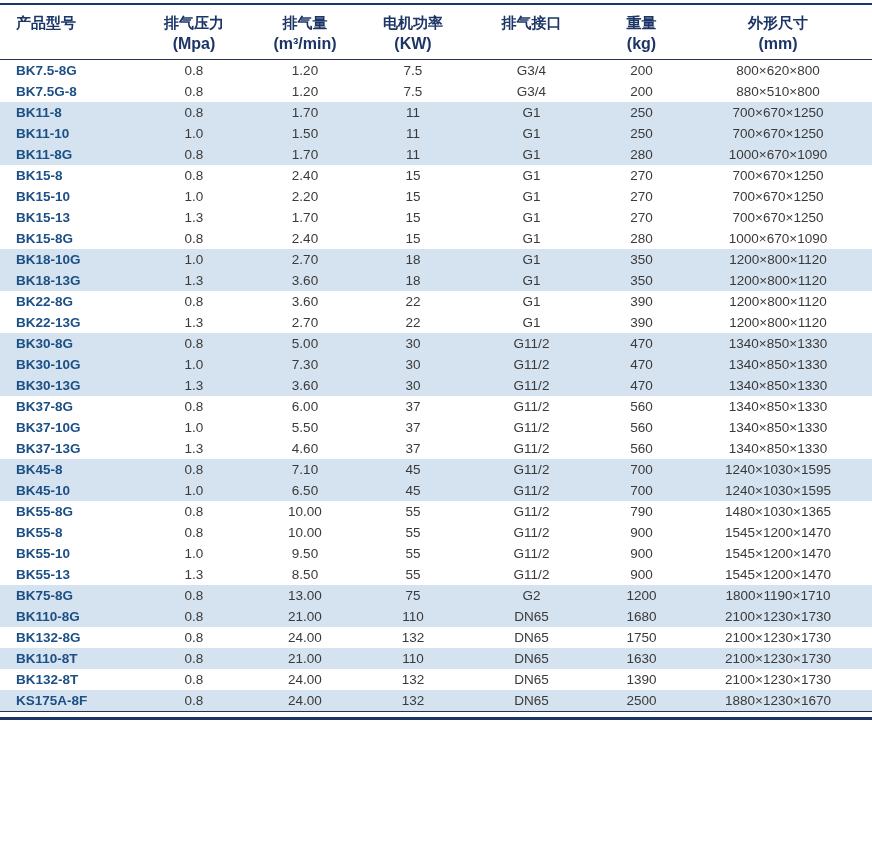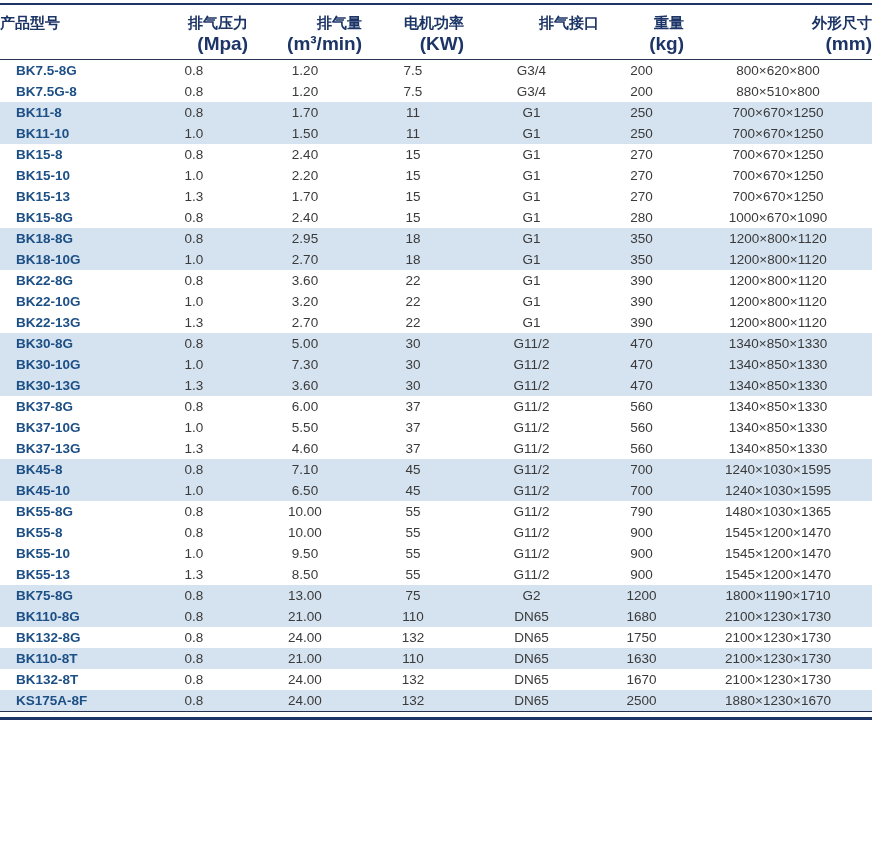--- a/index.html
+++ b/index.html
@@ -25,24 +25,24 @@
   }
   thead tr { border-bottom: 1.5px solid #283352; }
   tbody { border-bottom: 1.5px solid #283352; }
   th {
     vertical-align: top;
     padding: 7px 0 5px 0;
     font-weight: bold;
     color: #1c3566;
     font-size: 15px;
     line-height: 21px;
-    text-align: right;
-  }
-  th.c-model { text-align: left; }
-  th .h-unit { font-size: 19px; }
+    text-align: center;
+  }
+  th.c-model { text-align: left; padding-left: 16px; }
+  th .h-unit { font-size: 16px; }
   td {
     height: 21px;
     padding: 0;
     font-size: 13.5px;
     color: #3a3a3a;
     text-align: center;
     white-space: nowrap;
     overflow: hidden;
   }
   td.c-model {
@@ -144,20 +144,29 @@
         </tr>
         <tr class="shaded">
           <td class="c-model">BK11-10</td>
           <td class="c-pressure">1.0</td>
           <td class="c-flow">1.50</td>
           <td class="c-power">11</td>
           <td class="c-port">G1</td>
           <td class="c-weight">250</td>
           <td class="c-dims">700×670×1250</td>
         </tr>
+        <tr class="shaded">
+          <td class="c-model">BK11-8G</td>
+          <td class="c-pressure">0.8</td>
+          <td class="c-flow">1.70</td>
+          <td class="c-power">11</td>
+          <td class="c-port">G1</td>
+          <td class="c-weight">280</td>
+          <td class="c-dims">1000×670×1090</td>
+        </tr>
         <tr>
           <td class="c-model">BK15-8</td>
           <td class="c-pressure">0.8</td>
           <td class="c-flow">2.40</td>
           <td class="c-power">15</td>
           <td class="c-port">G1</td>
           <td class="c-weight">270</td>
           <td class="c-dims">700×670×1250</td>
         </tr>
         <tr>
@@ -181,50 +190,41 @@
         <tr>
           <td class="c-model">BK15-8G</td>
           <td class="c-pressure">0.8</td>
           <td class="c-flow">2.40</td>
           <td class="c-power">15</td>
           <td class="c-port">G1</td>
           <td class="c-weight">280</td>
           <td class="c-dims">1000×670×1090</td>
         </tr>
         <tr class="shaded">
-          <td class="c-model">BK18-8G</td>
-          <td class="c-pressure">0.8</td>
-          <td class="c-flow">2.95</td>
+          <td class="c-model">BK18-10G</td>
+          <td class="c-pressure">1.0</td>
+          <td class="c-flow">2.70</td>
           <td class="c-power">18</td>
           <td class="c-port">G1</td>
           <td class="c-weight">350</td>
           <td class="c-dims">1200×800×1120</td>
         </tr>
         <tr class="shaded">
-          <td class="c-model">BK18-10G</td>
-          <td class="c-pressure">1.0</td>
-          <td class="c-flow">2.70</td>
+          <td class="c-model">BK18-13G</td>
+          <td class="c-pressure">1.3</td>
+          <td class="c-flow">3.60</td>
           <td class="c-power">18</td>
           <td class="c-port">G1</td>
           <td class="c-weight">350</td>
           <td class="c-dims">1200×800×1120</td>
         </tr>
         <tr>
           <td class="c-model">BK22-8G</td>
           <td class="c-pressure">0.8</td>
           <td class="c-flow">3.60</td>
-          <td class="c-power">22</td>
-          <td class="c-port">G1</td>
-          <td class="c-weight">390</td>
-          <td class="c-dims">1200×800×1120</td>
-        </tr>
-        <tr>
-          <td class="c-model">BK22-10G</td>
-          <td class="c-pressure">1.0</td>
-          <td class="c-flow">3.20</td>
           <td class="c-power">22</td>
           <td class="c-port">G1</td>
           <td class="c-weight">390</td>
           <td class="c-dims">1200×800×1120</td>
         </tr>
         <tr>
           <td class="c-model">BK22-13G</td>
           <td class="c-pressure">1.3</td>
           <td class="c-flow">2.70</td>
           <td class="c-power">22</td>
@@ -375,21 +375,21 @@
           <td class="c-port">DN65</td>
           <td class="c-weight">1630</td>
           <td class="c-dims">2100×1230×1730</td>
         </tr>
         <tr>
           <td class="c-model">BK132-8T</td>
           <td class="c-pressure">0.8</td>
           <td class="c-flow">24.00</td>
           <td class="c-power">132</td>
           <td class="c-port">DN65</td>
-          <td class="c-weight">1670</td>
+          <td class="c-weight">1390</td>
           <td class="c-dims">2100×1230×1730</td>
         </tr>
         <tr class="shaded">
           <td class="c-model">KS175A-8F</td>
           <td class="c-pressure">0.8</td>
           <td class="c-flow">24.00</td>
           <td class="c-power">132</td>
           <td class="c-port">DN65</td>
           <td class="c-weight">2500</td>
           <td class="c-dims">1880×1230×1670</td>

